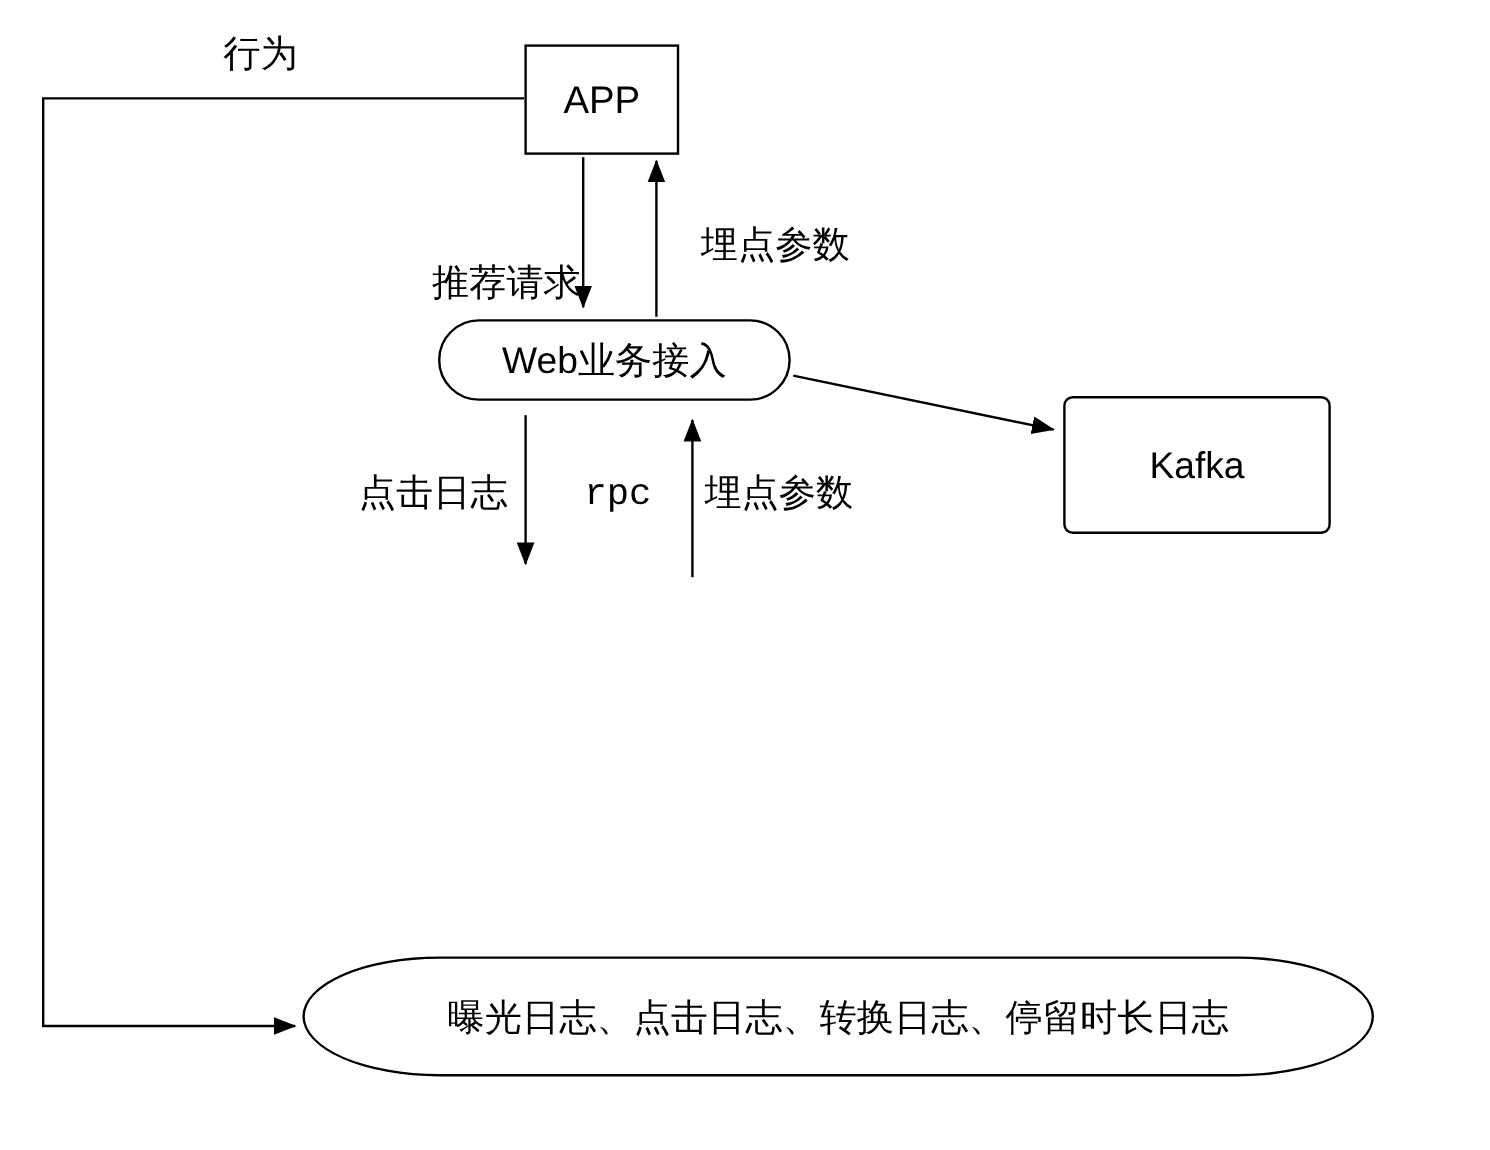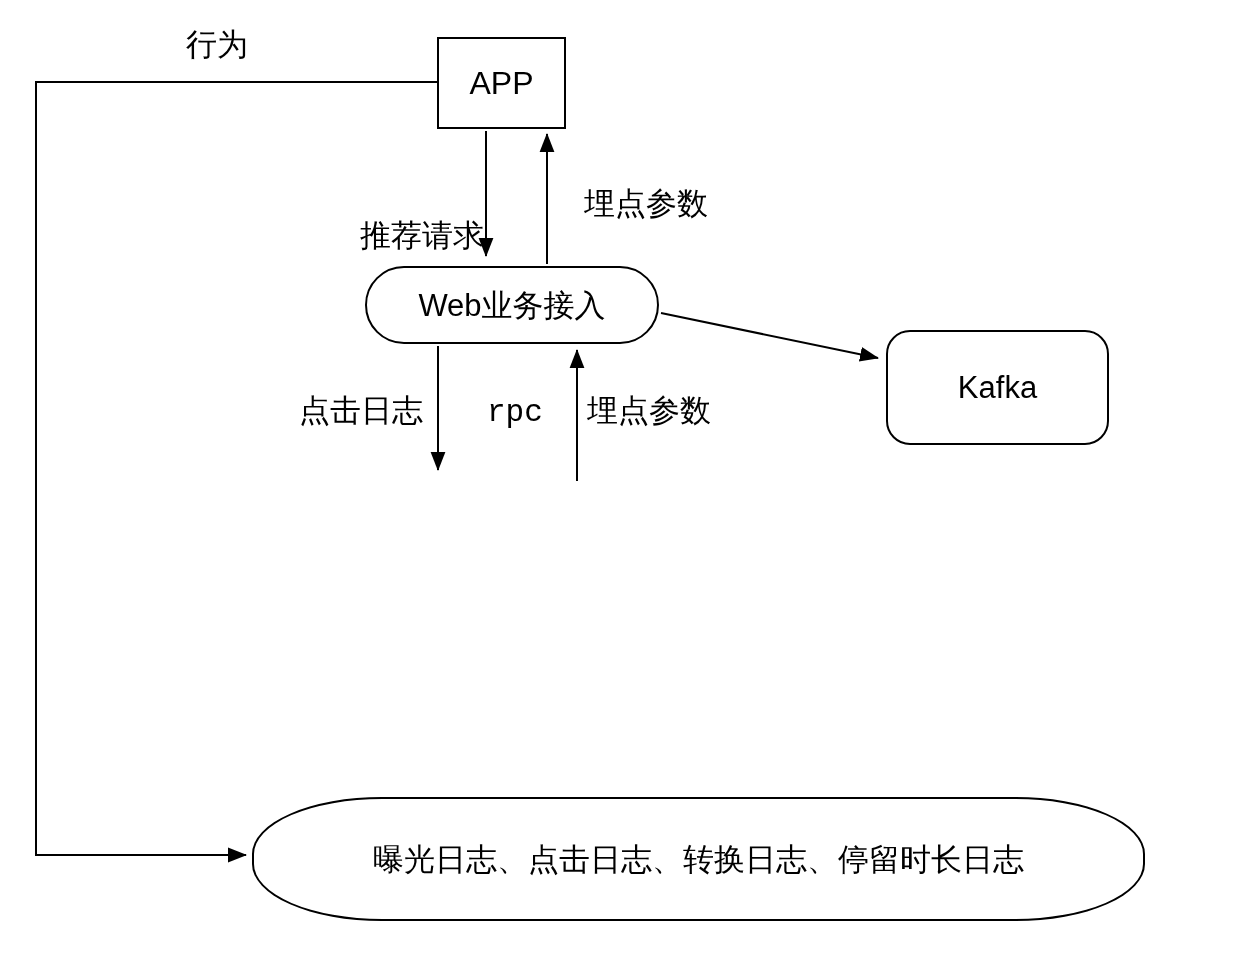--- a/index.html
+++ b/index.html
@@ -34,34 +34,34 @@
     font-size: 31px;
     line-height: 1;
     white-space: nowrap;
   }
   .node-app {
     left: 437px; top: 37px; width: 129px; height: 92px;
     border-radius: 0;
     font-size: 32px;
   }
   .node-web {
-    left: 365px; top: 266px; width: 294px; height: 78px;
+    left: 365px; top: 266px; width: 294px; height: 68px;
     border-radius: 39px;
     justify-content: center;
   }
   .node-kafka {
     left: 886px; top: 330px; width: 223px; height: 115px;
-    border-radius: 24px;
+    border-radius: 8px;
   }
   .node-recommend {
     left: 344px; top: 483px; width: 337px; height: 113px;
     border-radius: 57px;
   }
   .node-logs {
-    left: 252px; top: 797px; width: 893px; height: 124px;
+    left: 252px; top: 797px; width: 893px; height: 100px;
     border-radius: 130px / 57px;
   }
   .edge-label {
     position: absolute;
     font-size: 31px;
     line-height: 1.1;
     white-space: nowrap;
   }
   .lbl-behavior        { left: 186px; top: 28px; }
   .lbl-recommend-req   { left: 360px; top: 186px; margin-top: 33px; }

